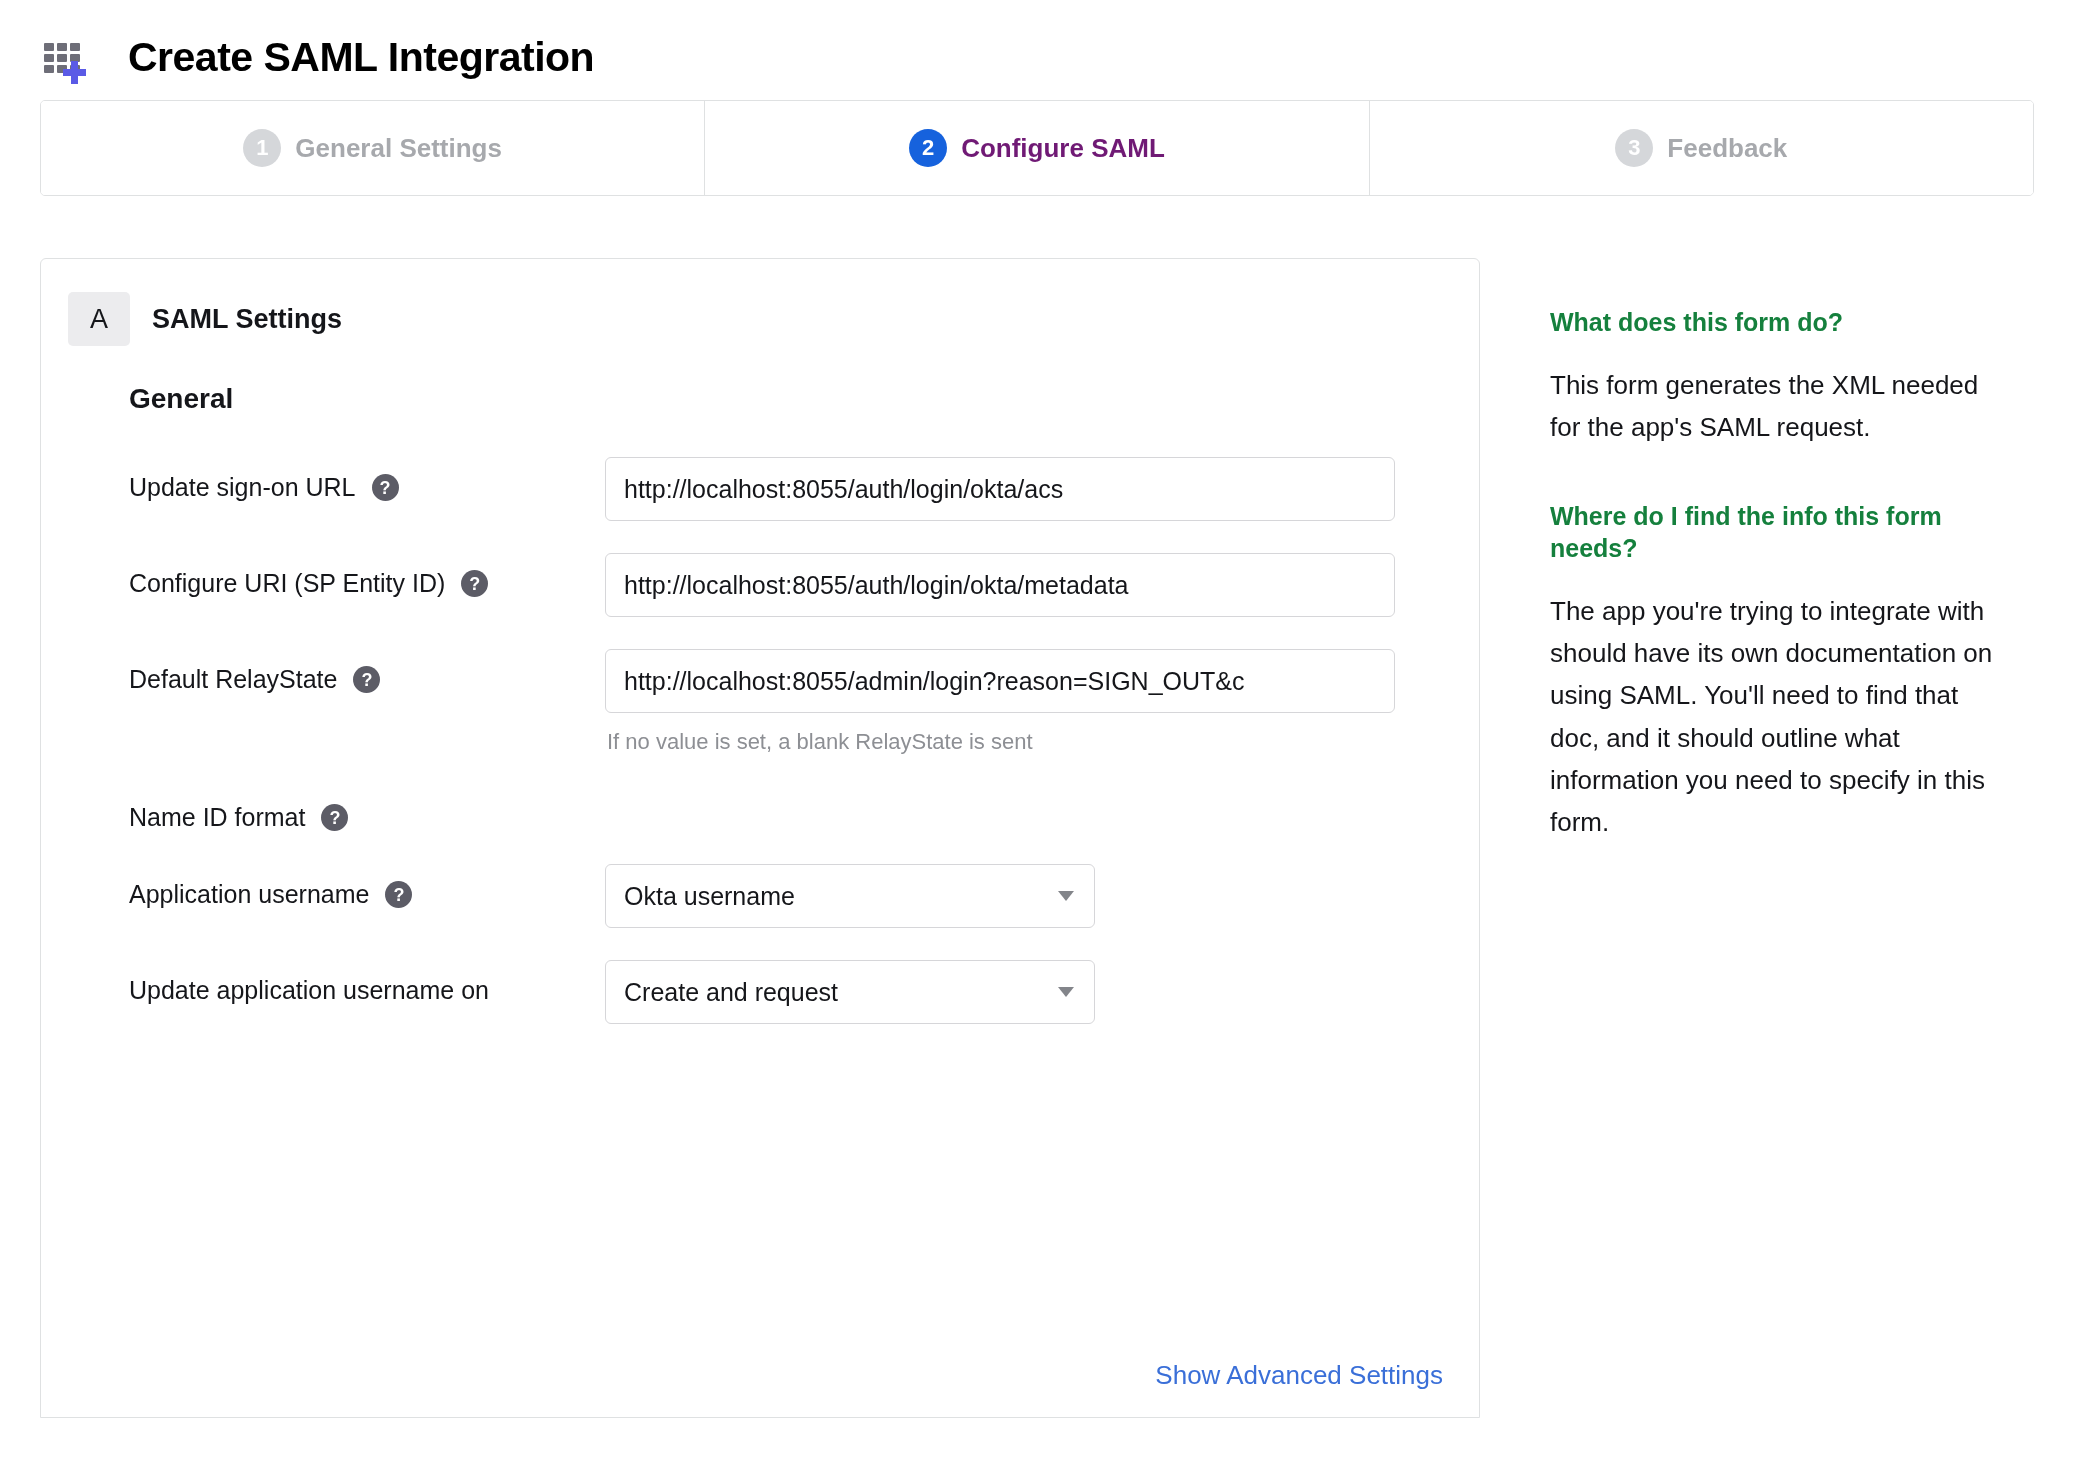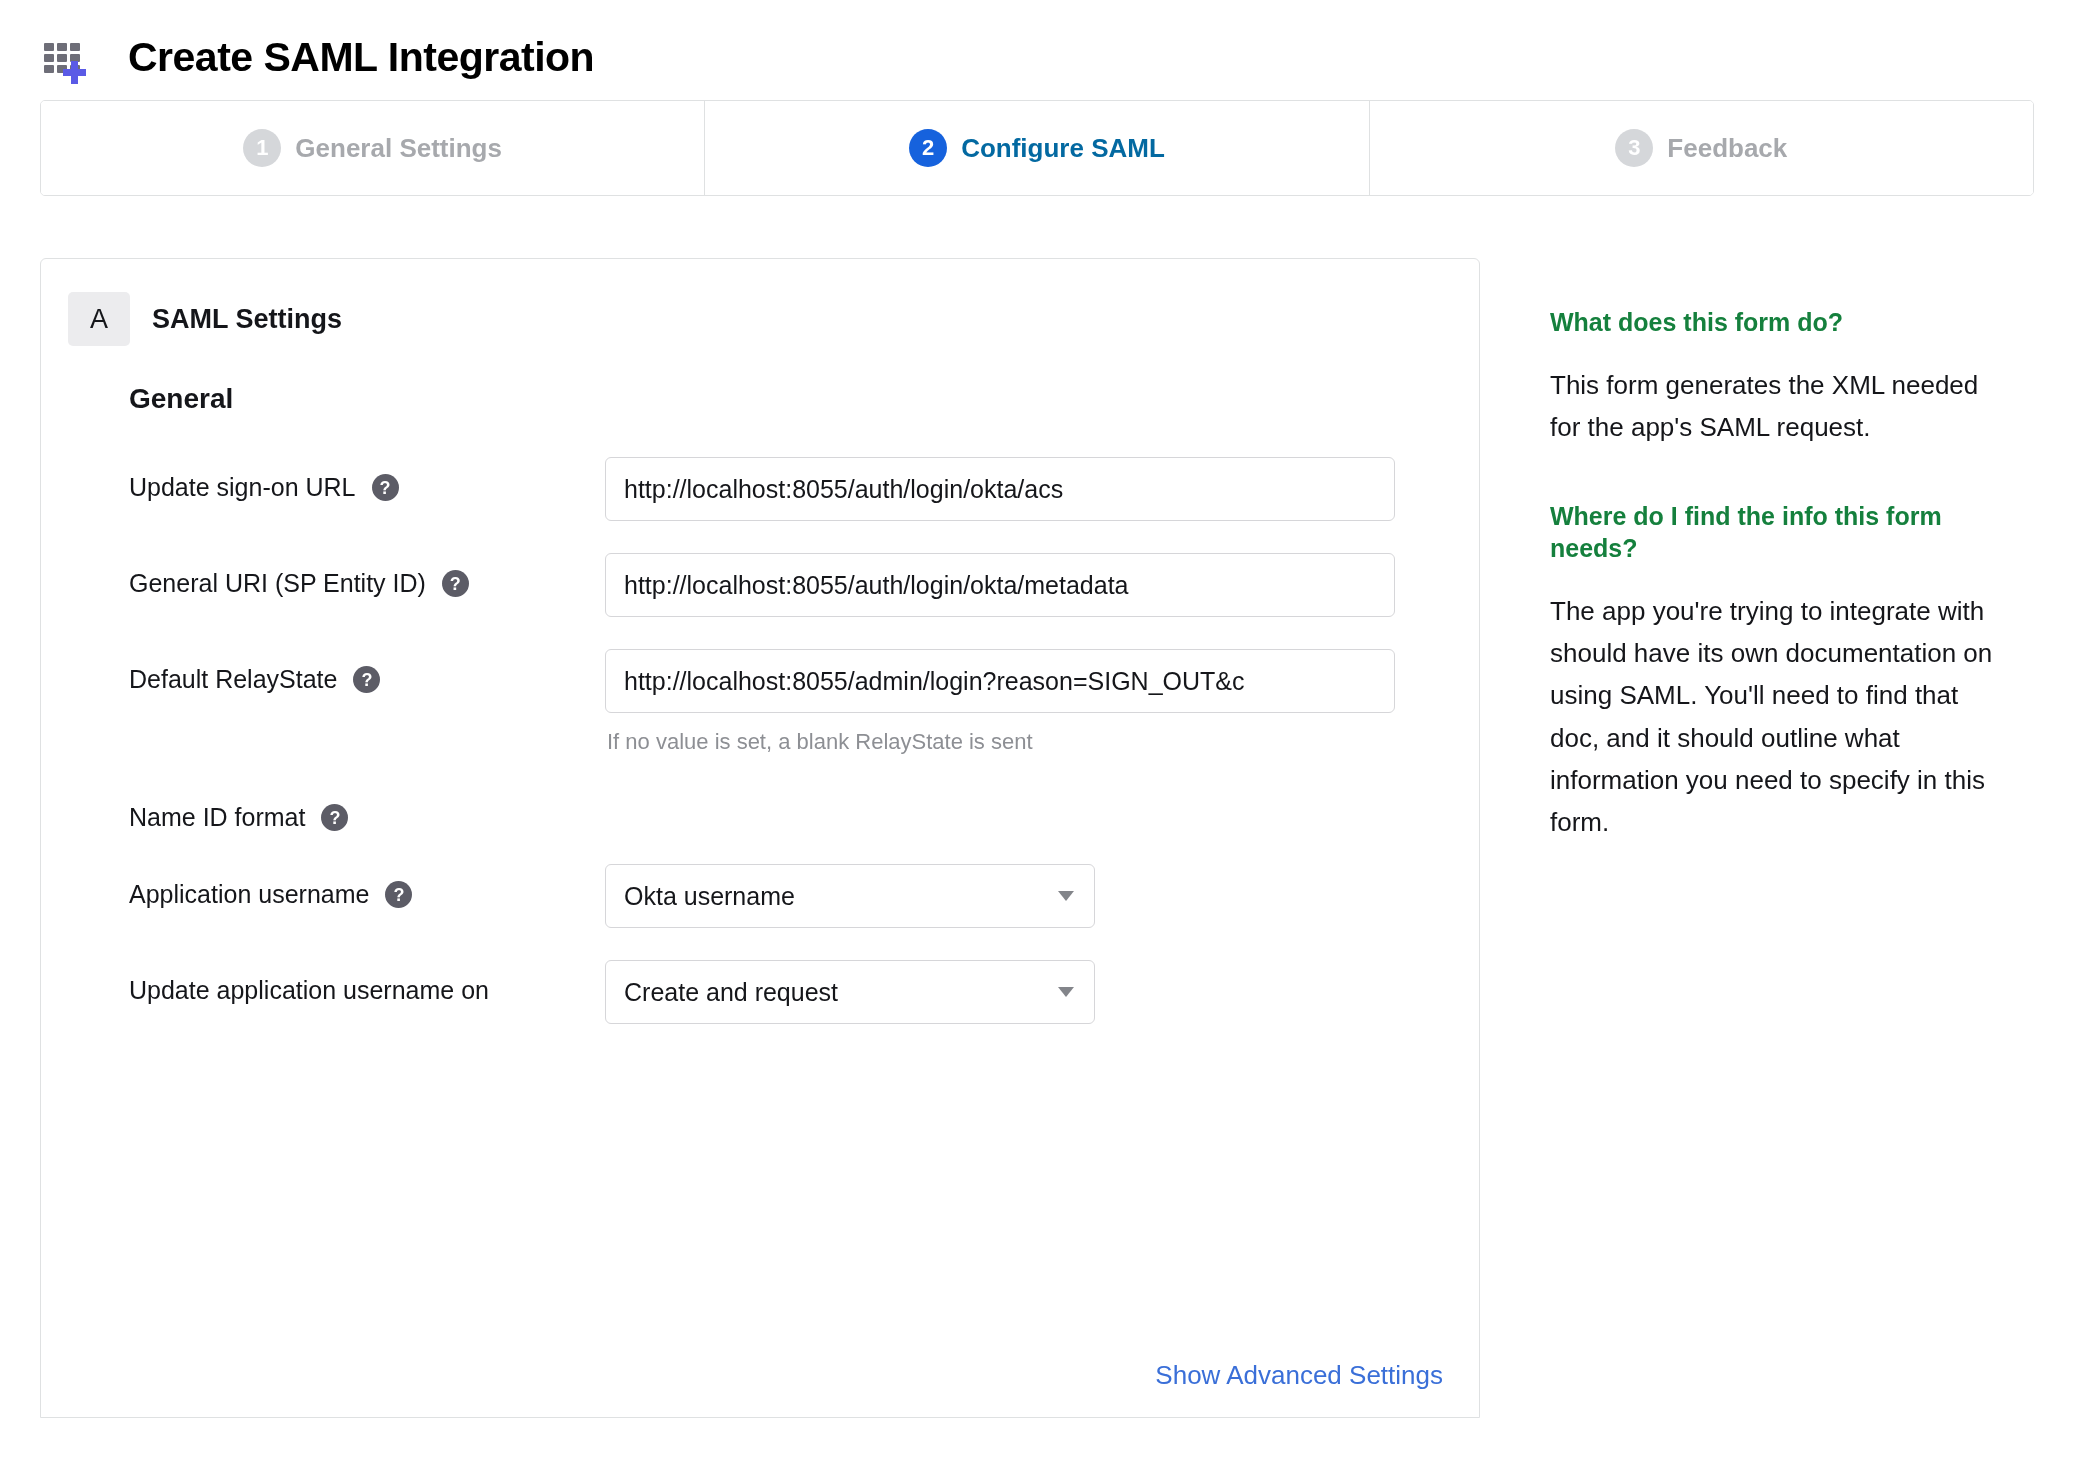--- a/index.html
+++ b/index.html
@@ -108,21 +108,21 @@
     flex: 0 0 38px;
   }
   .step.inactive .step-badge { background: #d5d7da; }
   .step.active .step-badge { background: #1662dd; }
   .step-label {
     font-size: 26px;
     font-weight: bold;
     white-space: nowrap;
   }
   .step.inactive .step-label { color: #a7a9ad; font-weight: bold; }
-  .step.active .step-label { color: #0369a1; }
+  .step.active .step-label { color: #701a75; }
 
   
   .content {
     display: flex;
     margin: 62px 40px 0 40px;
     align-items: flex-start;
   }
   .card {
     width: 1440px;
     flex: 0 0 1440px;
@@ -365,21 +365,21 @@
         </div>
         <div class="field-col">
           <input class="text-input" type="text" value="http://localhost:8055/auth/login/okta/acs" style="">
         </div>
       </div>
 
       <div class="spacer-sm"></div>
 
       <div class="row">
         <div class="label-col">
-          <span class="label">General URI (SP Entity ID)</span>
+          <span class="label">Configure URI (SP Entity ID)</span>
           <span class="help-dot">?</span>
         </div>
         <div class="field-col">
           <input class="text-input" type="text" value="http://localhost:8055/auth/login/okta/metadata" style="">
         </div>
       </div>
 
       <div class="spacer-sm"></div>
 
       <div class="row">

